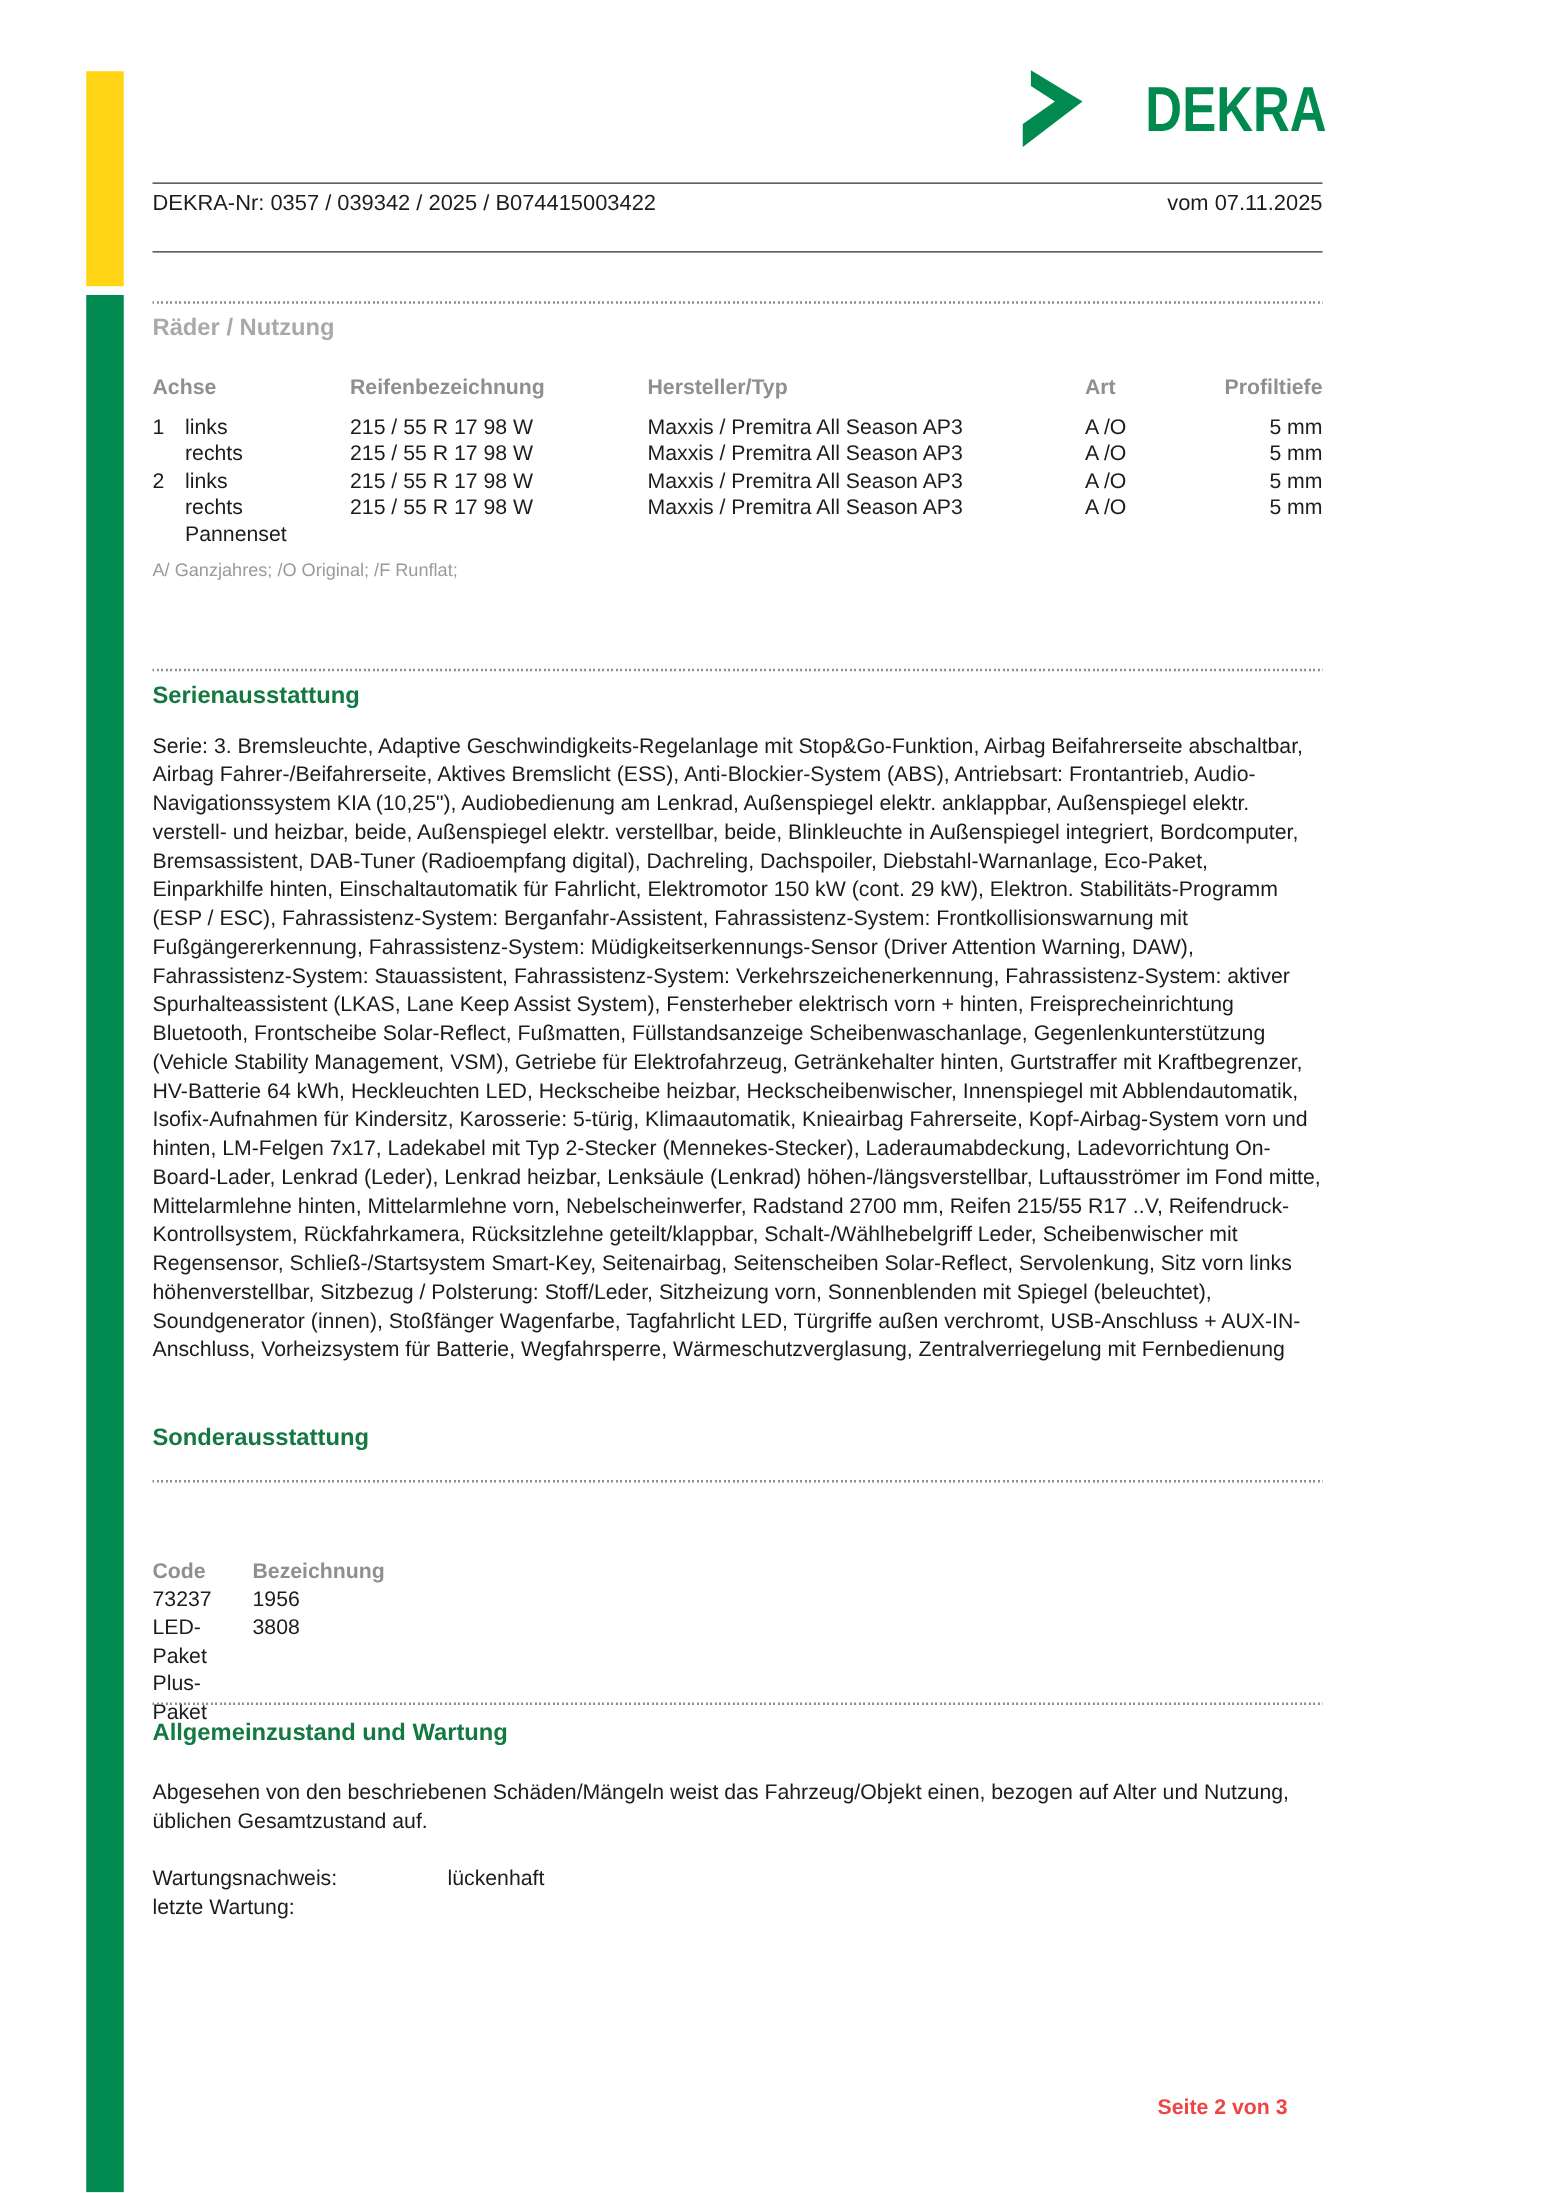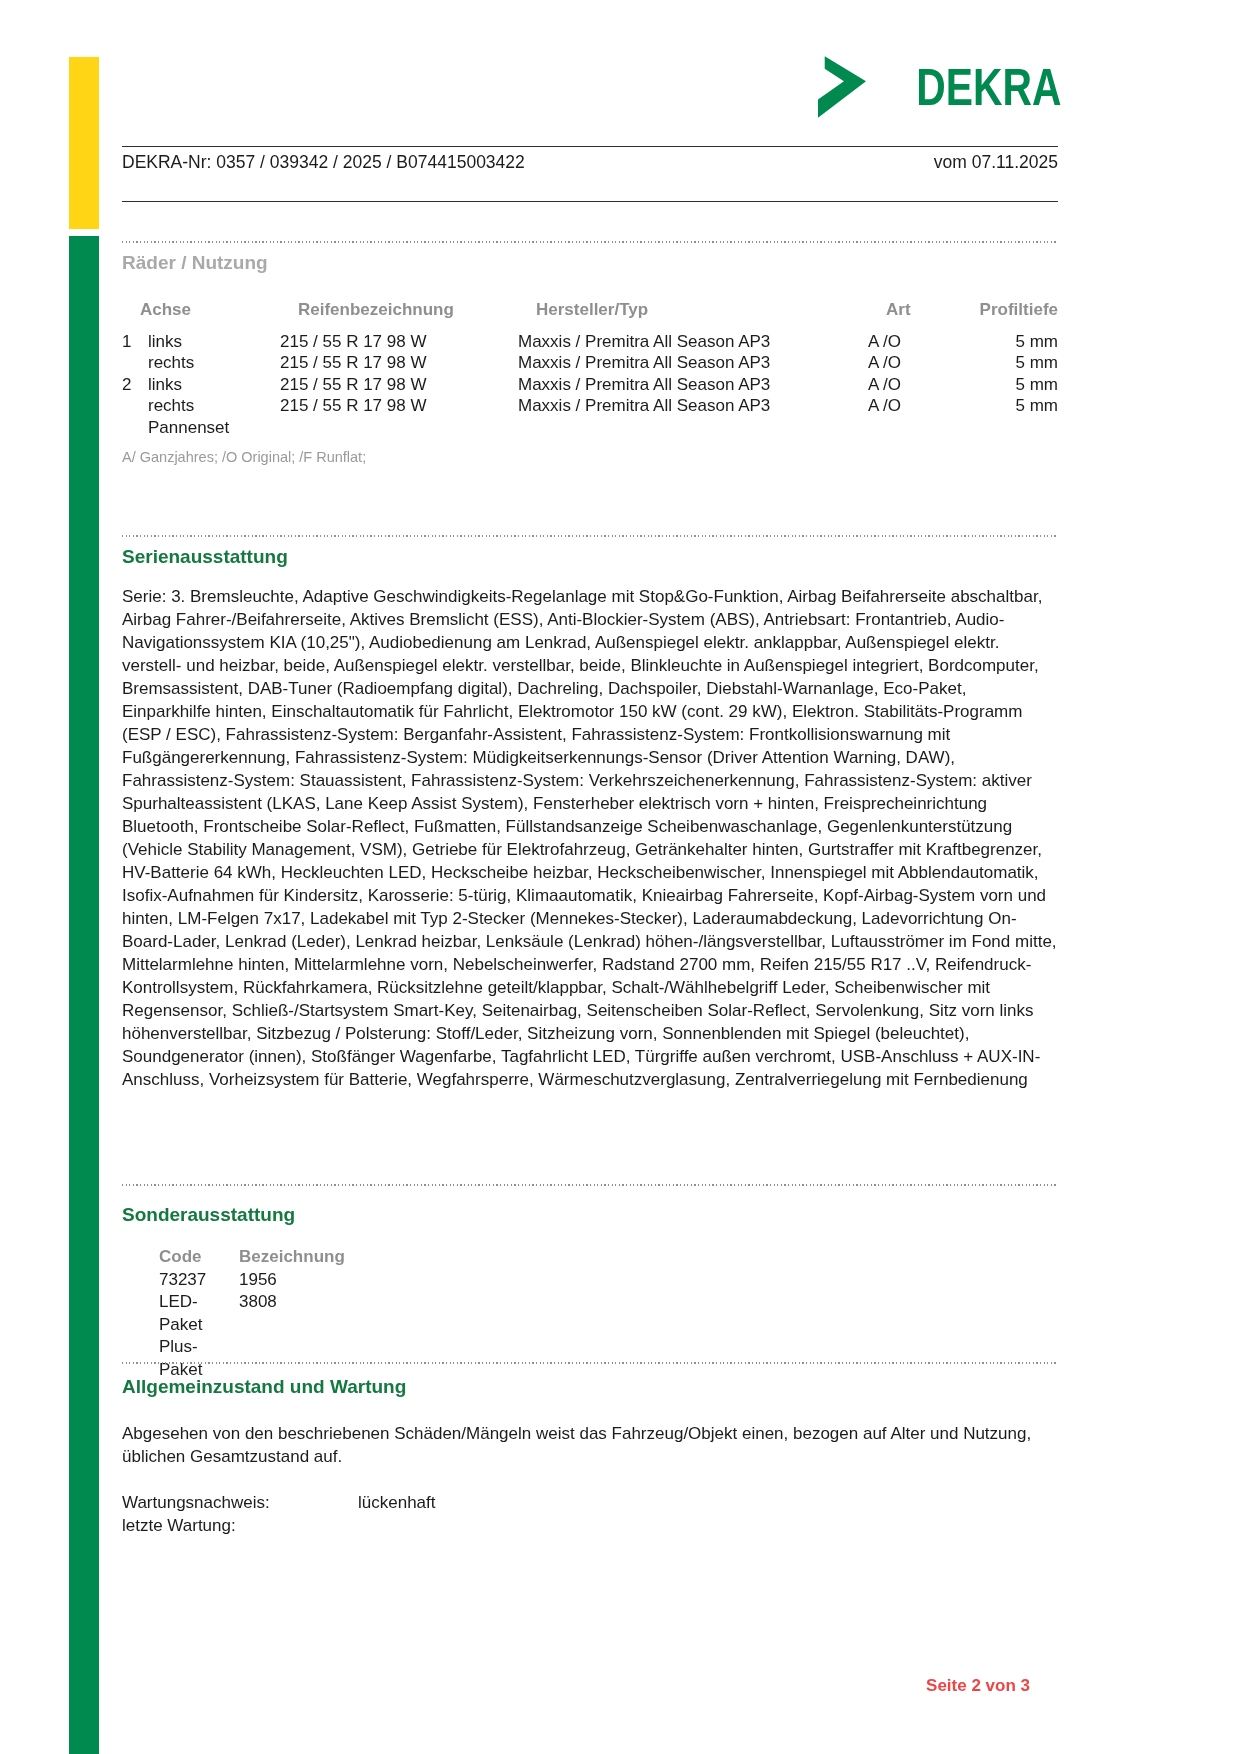--- a/index.html
+++ b/index.html
@@ -28,21 +28,21 @@
   .doc-row{position:absolute;top:152px;left:122px;width:936px;display:flex;
     justify-content:space-between;font-size:17.5px;}
 
   .section-title-gray{position:absolute;left:122px;font-size:19px;font-weight:700;color:#a9a9a9;}
   .section-title-green{position:absolute;left:122px;font-size:19px;font-weight:700;color:#147940;}
 
   
   .tires-grid{position:absolute;left:122px;width:936px;display:grid;
     grid-template-columns:26px 132px 238px 350px 90px 1fr;
     font-size:17px;line-height:21.4px;}
-  .tires-grid .hdr{font-weight:700;color:#8f8f8f;margin-left:18px;}
+  .tires-grid .hdr{font-weight:700;color:#8f8f8f;}
   .tires-grid .span2{grid-column:1 / 3;}
   .col-right{text-align:right;}
   .footnote{position:absolute;left:122px;font-size:14.5px;color:#9a9a9a;}
 
   .body-text{position:absolute;left:122px;width:936px;font-size:17px;line-height:23px;color:#1c1c1c;}
 
   
   .sonder-grid{position:absolute;left:122px;width:700px;display:grid;
     grid-template-columns:80px 1fr;font-size:17px;line-height:22.5px;}
   .sonder-grid .hdr{font-weight:700;color:#8f8f8f;}
@@ -123,23 +123,23 @@
     <div class="col-right"></div>
   </div>
 
   <div class="footnote" style="top:449px;">A/ Ganzjahres; /O Original; /F Runflat;</div>
 
   <div class="dotted" style="top:535px;"></div>
   <div class="section-title-green" style="top:546px;">Serienausstattung</div>
   <div class="body-text" style="top:585px;">Serie: 3. Bremsleuchte, Adaptive Geschwindigkeits-Regelanlage mit Stop&amp;Go-Funktion, Airbag Beifahrerseite abschaltbar, Airbag Fahrer-/Beifahrerseite, Aktives Bremslicht (ESS), Anti-Blockier-System (ABS), Antriebsart: Frontantrieb, Audio-Navigationssystem KIA (10,25"), Audiobedienung am Lenkrad, Außenspiegel elektr. anklappbar, Außenspiegel elektr. verstell- und heizbar, beide, Außenspiegel elektr. verstellbar, beide, Blinkleuchte in Außenspiegel integriert, Bordcomputer, Bremsassistent, DAB-Tuner (Radioempfang digital), Dachreling, Dachspoiler, Diebstahl-Warnanlage, Eco-Paket, Einparkhilfe hinten, Einschaltautomatik für Fahrlicht, Elektromotor 150 kW (cont. 29 kW), Elektron. Stabilitäts-Programm (ESP / ESC), Fahrassistenz-System: Berganfahr-Assistent, Fahrassistenz-System: Frontkollisionswarnung mit Fußgängererkennung, Fahrassistenz-System: Müdigkeitserkennungs-Sensor (Driver Attention Warning, DAW), Fahrassistenz-System: Stauassistent, Fahrassistenz-System: Verkehrszeichenerkennung, Fahrassistenz-System: aktiver Spurhalteassistent (LKAS, Lane Keep Assist System), Fensterheber elektrisch vorn + hinten, Freisprecheinrichtung Bluetooth, Frontscheibe Solar-Reflect, Fußmatten, Füllstandsanzeige Scheibenwaschanlage, Gegenlenkunterstützung (Vehicle Stability Management, VSM), Getriebe für Elektrofahrzeug, Getränkehalter hinten, Gurtstraffer mit Kraftbegrenzer, HV-Batterie 64 kWh, Heckleuchten LED, Heckscheibe heizbar, Heckscheibenwischer, Innenspiegel mit Abblendautomatik, Isofix-Aufnahmen für Kindersitz, Karosserie: 5-türig, Klimaautomatik, Knieairbag Fahrerseite, Kopf-Airbag-System vorn und hinten, LM-Felgen 7x17, Ladekabel mit Typ 2-Stecker (Mennekes-Stecker), Laderaumabdeckung, Ladevorrichtung On-Board-Lader, Lenkrad (Leder), Lenkrad heizbar, Lenksäule (Lenkrad) höhen-/längsverstellbar, Luftausströmer im Fond mitte, Mittelarmlehne hinten, Mittelarmlehne vorn, Nebelscheinwerfer, Radstand 2700 mm, Reifen 215/55 R17 ..V, Reifendruck-Kontrollsystem, Rückfahrkamera, Rücksitzlehne geteilt/klappbar, Schalt-/Wählhebelgriff Leder, Scheibenwischer mit Regensensor, Schließ-/Startsystem Smart-Key, Seitenairbag, Seitenscheiben Solar-Reflect, Servolenkung, Sitz vorn links höhenverstellbar, Sitzbezug / Polsterung: Stoff/Leder, Sitzheizung vorn, Sonnenblenden mit Spiegel (beleuchtet), Soundgenerator (innen), Stoßfänger Wagenfarbe, Tagfahrlicht LED, Türgriffe außen verchromt, USB-Anschluss + AUX-IN-Anschluss, Vorheizsystem für Batterie, Wegfahrsperre, Wärmeschutzverglasung, Zentralverriegelung mit Fernbedienung</div>
 
   <div class="dotted" style="top:1184px;"></div>
-  <div class="section-title-green" style="top:1204px;">Sonderausstattung</div>
+  <div class="section-title-green" style="top:1140px;">Sonderausstattung</div>
 
-  <div class="sonder-grid" style="top:1246px;margin-left:37px;">
+  <div class="sonder-grid" style="top:1246px;">
     <div class="hdr">Code</div>
     <div class="hdr">Bezeichnung</div>
 
     <div>73237</div>
     <div>1956</div>
     <div>LED-Paket</div>
     <div>3808</div>
     <div>Plus-Paket</div>
   </div>
 

